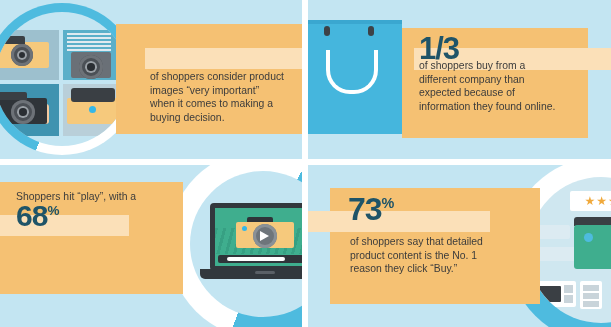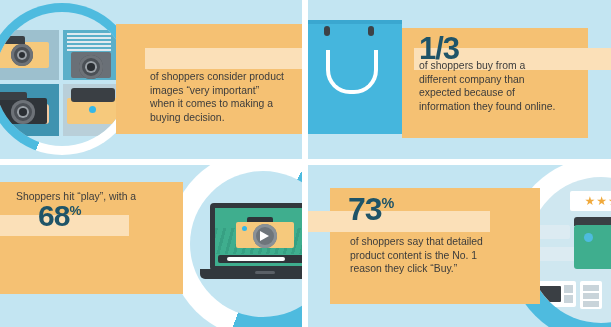--- a/index.html
+++ b/index.html
@@ -176,21 +176,21 @@
           <div id="lt-bar-fill"></div>
         </div>
       </div>
       <div id="lt-base"></div>
       <div id="lt-notch"></div>
     </div>
 
     <div class="panel" style="left:-10px;top:17px;width:193px;height:112px;"></div>
     <div class="lead" style="left:16px;top:25px;text-align:right;">Shoppers hit “play”, with a</div>
     <div class="hl" style="left:-10px;top:50px;width:139px;height:21px;"></div>
-    <div class="bignum" style="left:16px;top:36px;font-size:30px;margin-left:22px;"><span>68</span><span class="pct">%</span></div>
+    <div class="bignum" style="left:16px;top:36px;font-size:30px;"><span>68</span><span class="pct">%</span></div>
   </div>
 
   <div class="quad" id="q-br">
 
     <div class="ring" id="br-ring">
       <div id="br-ring-hole">
         <div class="faint" style="left:6px;top:48px;width:36px;height:14px;"></div>
         <div class="faint" style="left:4px;top:70px;width:44px;height:14px;"></div>
 
         <div id="stars">★★★★</div>

